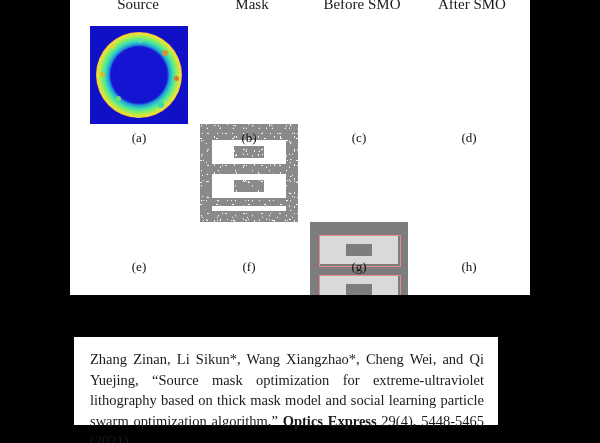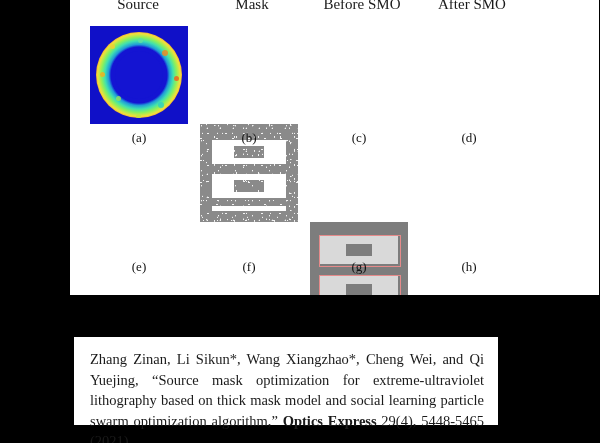--- a/index.html
+++ b/index.html
@@ -13,21 +13,21 @@
     position: relative;
     font-family: "Liberation Serif", serif;
     overflow: hidden;
   }
 
   
   .figure-panel {
     position: absolute;
     left: 70px;
     top: 0px;
-    width: 529px;
+    width: 460px;
     height: 295px;
     background: #ffffff;
     overflow: hidden;
   }
 
   .col-headers {
     position: absolute;
     top: -4px;
     left: 0;
     width: 100%;

